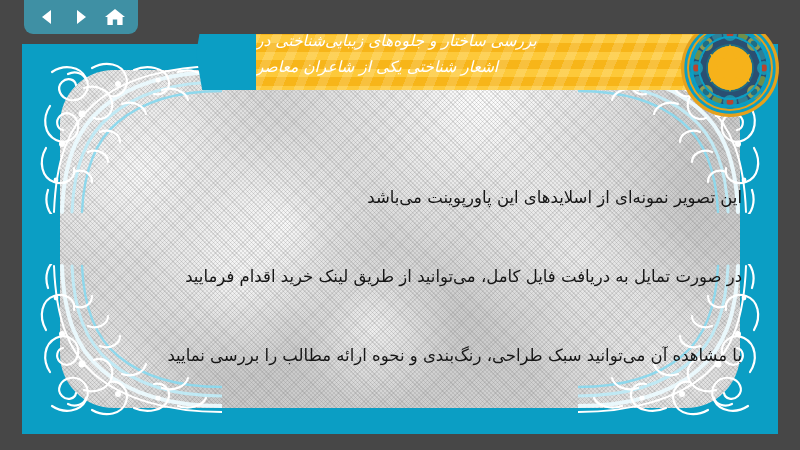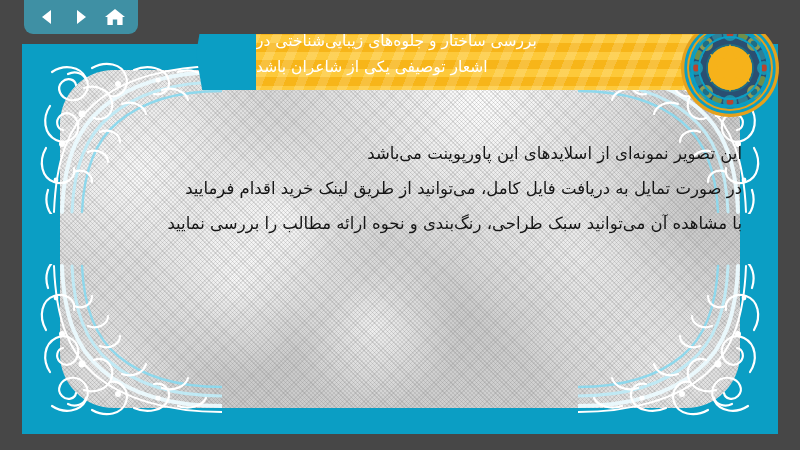--- a/index.html
+++ b/index.html
@@ -128,21 +128,21 @@
     width: 660px;
     z-index: 12;
     direction: rtl;
     text-align: right;
     color: #151515;
     font-size: 16.5px;
     line-height: 35px;
     font-family: "DejaVu Sans", sans-serif;
     white-space: nowrap;
   }
-  #body-text .bline { display: block; }
+  #body-text .bline { display: block; margin-top: 44px; }
 
   
   #title-banner {
     position: absolute;
     left: 196px;
     top: 18px;
     width: 560px;
     height: 72px;
     z-index: 30;
   }
@@ -186,20 +186,21 @@
     overflow: hidden;
   }
   .title-line {
     color: #ffffff;
     font-size: 15.5px;
     line-height: 26px;
     font-family: "DejaVu Sans", sans-serif;
     white-space: nowrap;
     text-align: right;
     letter-spacing: .2px;
+    font-style: italic;
   }
 
   
   #medallion {
     position: absolute;
     left: 676px;
     top: 14px;
     width: 108px;
     height: 108px;
     z-index: 35;
@@ -343,21 +344,21 @@
       <span class="bline">در صورت تمایل به دریافت فایل کامل، می‌توانید از طریق لینک خرید اقدام فرمایید</span>
       <span class="bline">با مشاهده آن می‌توانید سبک طراحی، رنگ‌بندی و نحوه ارائه مطالب را بررسی نمایید</span>
     </div>
 
   </div>
 
   <div id="title-banner">
     <div id="banner-arrow"></div>
     <div id="banner-body">
       <div class="title-line">بررسی ساختار و جلوه‌های زیبایی‌شناختی در</div>
-      <div class="title-line">اشعار توصیفی یکی از شاعران باشد</div>
+      <div class="title-line">اشعار شناختی یکی از شاعران معاصر</div>
     </div>
   </div>
 
   <svg id="medallion" viewBox="0 0 108 108">
     <defs>
       <clipPath id="mclip">
           <circle cx="54" cy="54" r="44"></circle>
         </clipPath>
     </defs>
     <circle cx="54" cy="54" r="49" fill="#e5a11c"></circle>

